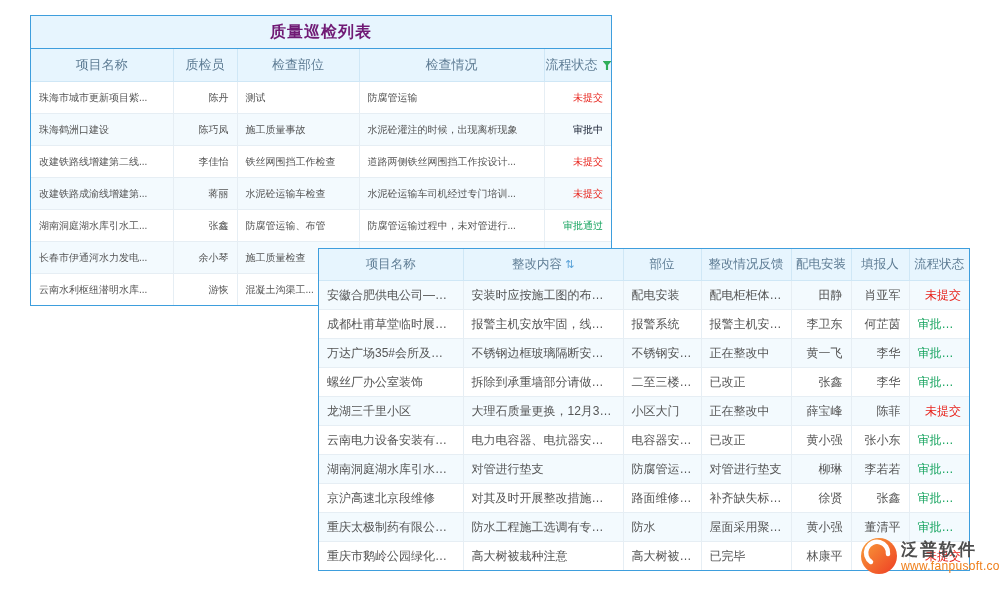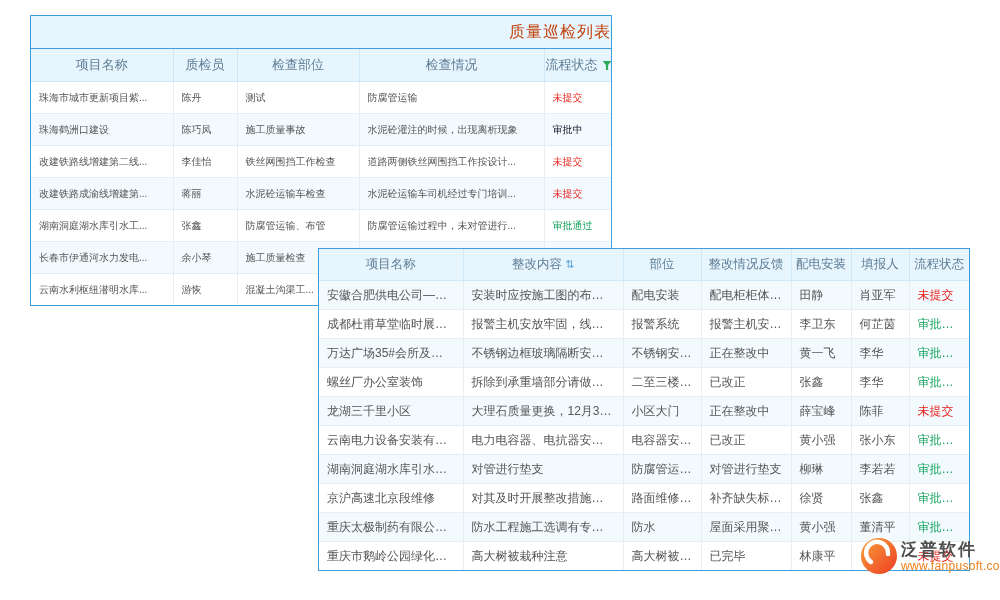--- a/index.html
+++ b/index.html
@@ -3,22 +3,22 @@
 <meta charset="utf-8">
 <style>
   html,body{margin:0;padding:0}
   body{width:1000px;height:600px;position:relative;overflow:hidden;background:#ffffff;
        font-family:"Liberation Sans","DejaVu Sans",sans-serif}
 
   .panel{position:absolute;background:#fff;border:1px solid #3e9edd}
   #panel-inspection{left:30px;top:15px;width:580px;z-index:1}
   #panel-rectify{left:318px;top:248px;width:650px;z-index:2}
 
-  .panel-title{text-align:right;background:#e7f5fe;border-bottom:1px solid #3e9edd;
-       font-weight:normal;color:#c2410c;letter-spacing:1px}
+  .panel-title{text-align:center;background:#e7f5fe;border-bottom:1px solid #3e9edd;
+       font-weight:bold;color:#701a75;letter-spacing:1px}
   #panel-inspection .panel-title{height:32px;line-height:32px;font-size:16px}
   #panel-rectify .panel-title{height:30px;line-height:30px;font-size:15px}
 
   table.grid{width:100%;border-collapse:collapse;table-layout:fixed}
   .grid th{background:#e7f5fe;color:#5f7d95;font-weight:normal;border:1px solid #cfe7f6;
        border-top:none;text-align:center;overflow:hidden;white-space:nowrap}
   .grid td{color:#555;border:1px solid #e6eef4;padding:0 8px;white-space:nowrap;
        overflow:hidden;text-overflow:ellipsis}
   #panel-inspection th{height:30px;font-size:13px}
   #panel-inspection td{height:31px;font-size:10px}
@@ -26,21 +26,21 @@
   #panel-rectify td{height:28px;font-size:12px}
   .grid th:first-child,.grid td:first-child{border-left:none}
   .grid th:last-child,.grid td:last-child{border-right:none}
   .grid tr:last-child td{border-bottom:none}
   #panel-inspection tbody tr:nth-child(even){background:#f3fafe}
   #panel-rectify tbody tr:nth-child(odd){background:#f3fafe}
 
   .c-link{color:#2086d3}
   .c-blue{color:#2086d3}
   .c-orange{color:#d29039}
-  .c-center{text-align:left}
+  .c-center{text-align:right}
 
   .sort-ic{color:#5ba3d9;font-size:11px;margin-left:3px;font-family:"DejaVu Sans",sans-serif}
   .funnel{display:inline-block;width:9px;height:9px;margin-left:5px;background:#2fae5a;
        clip-path:polygon(0 0,100% 0,62% 45%,62% 100%,38% 100%,38% 45%);vertical-align:middle}
 
   .brand{position:absolute;left:860px;top:537px;z-index:10;display:flex;align-items:center}
   .brand-text{margin-left:3px}
   .brand-name{font-size:17px;font-weight:bold;color:#4d4d4d;line-height:20px;letter-spacing:2px}
   .brand-url{font-size:12px;color:#ef7f1a;line-height:12px;letter-spacing:.3px}
 </style>

